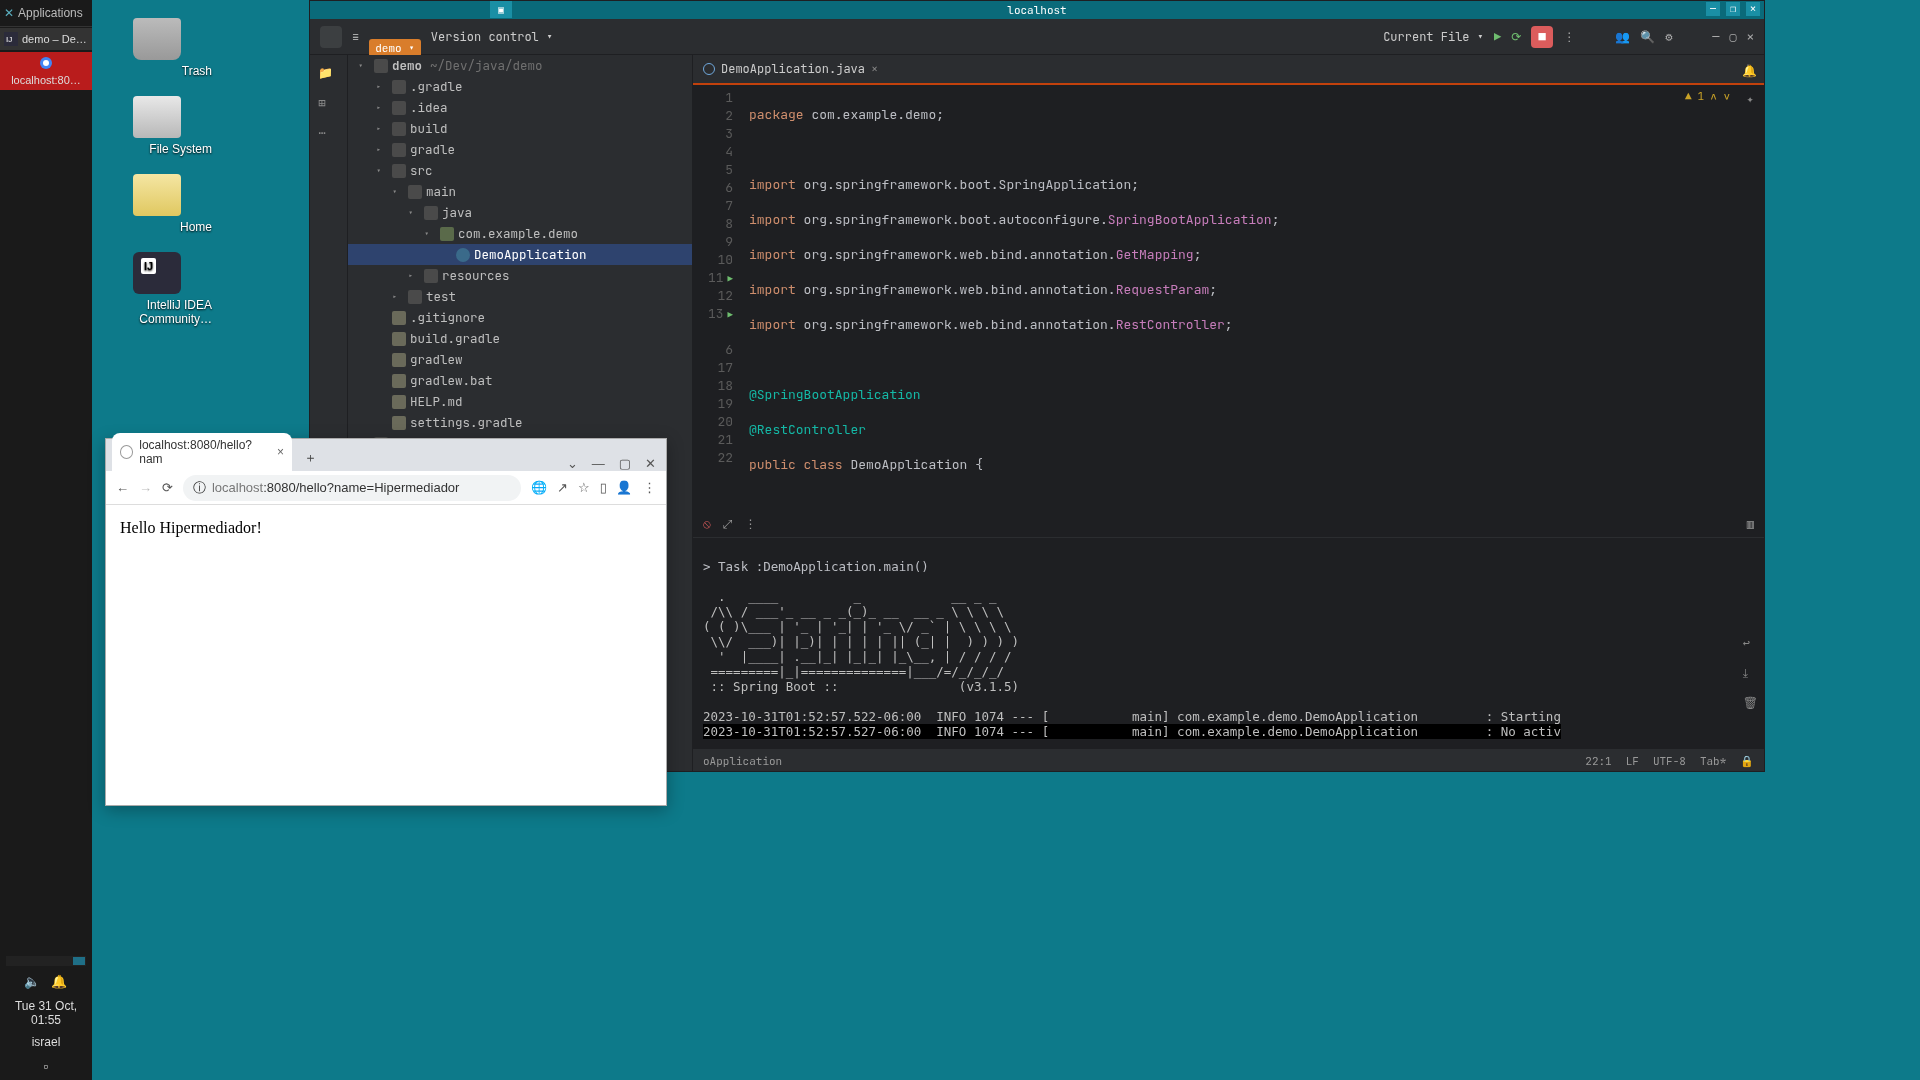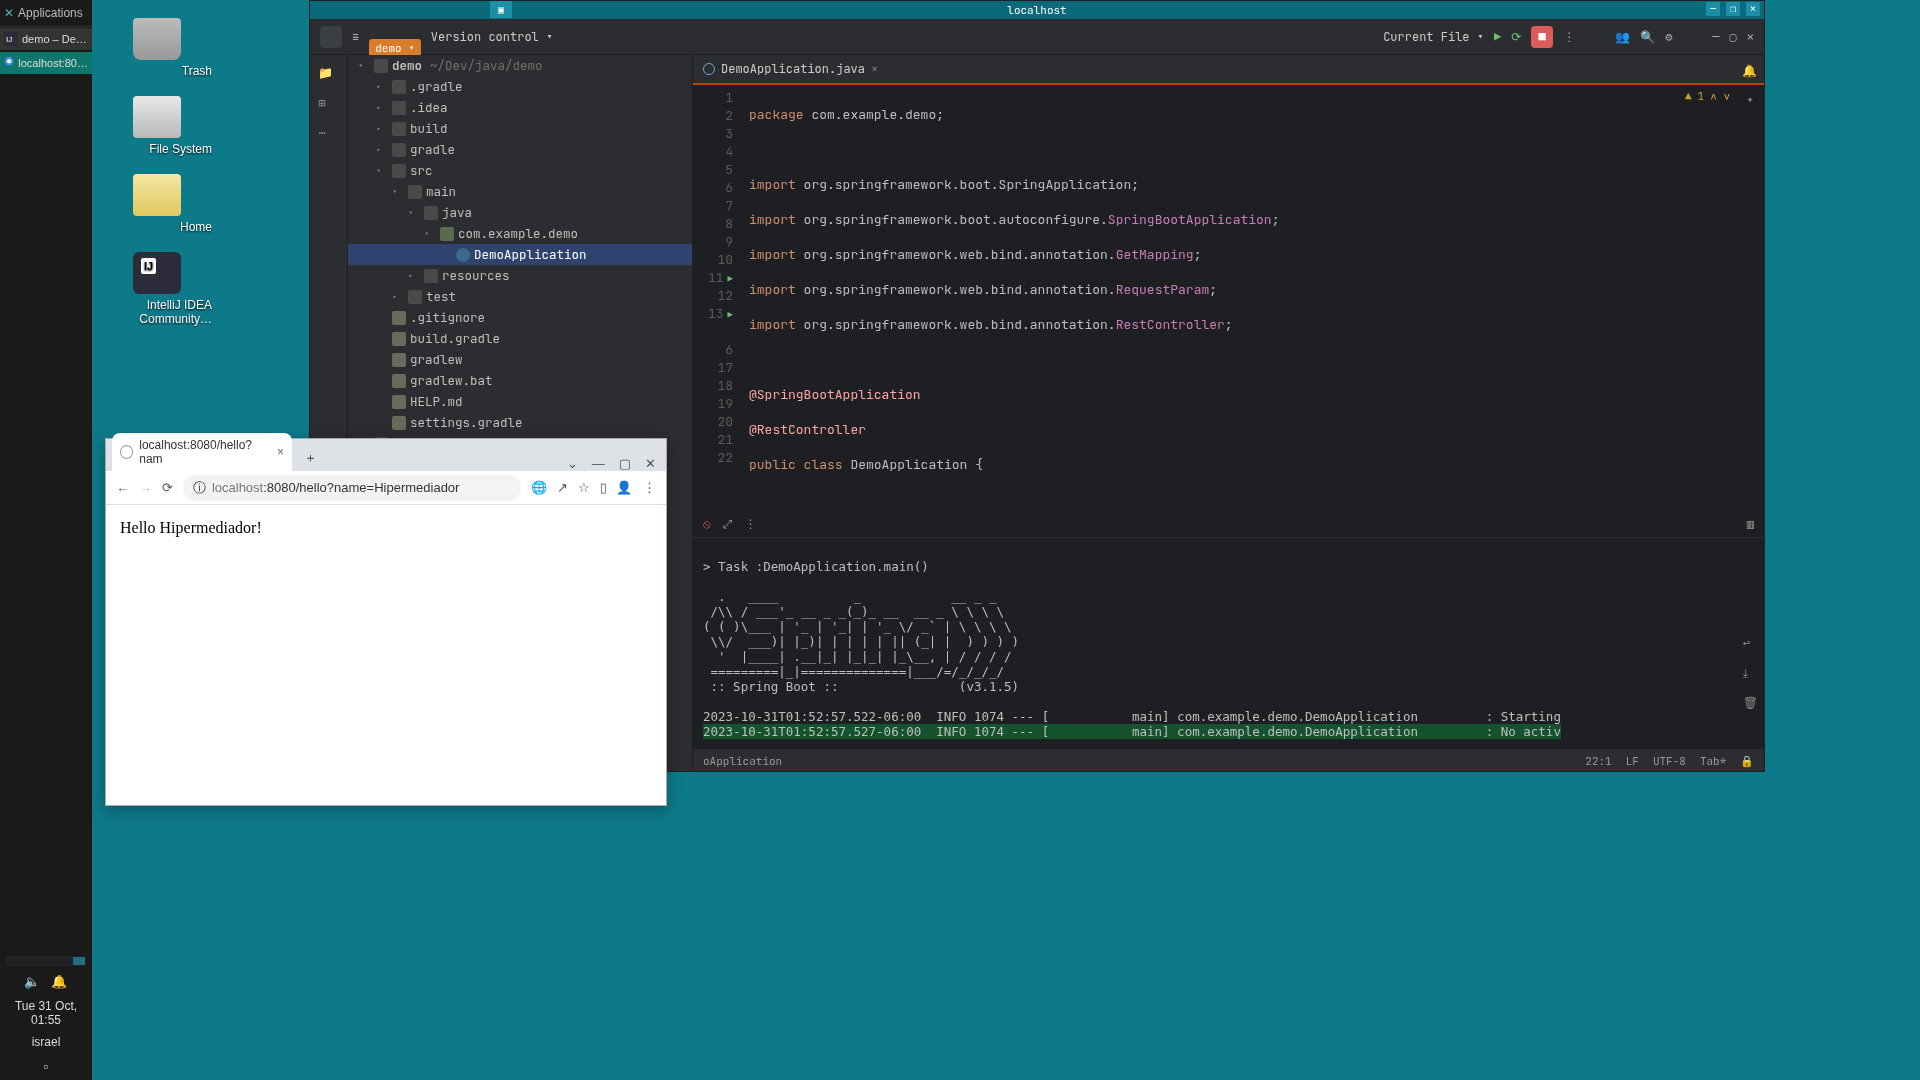--- a/index.html
+++ b/index.html
@@ -68,21 +68,21 @@
   .ij-rightrail { position: absolute; right: 0; top: 56px; width: 28px; display: flex; flex-direction: column; align-items: center; gap: 12px; padding-top: 6px; }
   .ij-rightrail .ric { color: #888; }
 
   .editor { flex: 1; display: flex; background: #1e1f22; font-family: "JetBrains Mono",Menlo,monospace; font-size: 13px; overflow: hidden; position: relative; }
   .gutter { width: 48px; text-align: right; padding: 4px 8px 0 0; color: #5a5a5a; }
   .gutter div { height: 18px; line-height: 18px; }
   .gutter .runmark::after { content: "▶"; color: #6fbd6f; font-size: 9px; margin-left: 4px; }
   .code { flex: 1; padding: 4px 0 0 8px; white-space: pre; color: #bcbec4; }
   .code div { height: 18px; line-height: 18px; }
   .kw { color: #cf8e6d; }
-  .ann { color: #fca5a5; }
+  .ann { color: #14b8a6; }
   .imp { color: #cf8e6d; }
   .typ { color: #c77dbb; }
   .editor .warn { position: absolute; right: 34px; top: 4px; display: flex; gap: 6px; align-items: center; color: #c9a227; font-size: 11px; }
   .editor .warn .tri::before { content: "▲"; }
 
   .ij-run { height: 240px; border-top: 1px solid #1e1f22; background: #1e1f22; display: flex; flex-direction: column; }
   .run-hdr { height: 28px; display: flex; align-items: center; gap: 12px; padding: 0 10px; border-bottom: 1px solid #2b2d30; }
   .run-hdr .ic { color: #999; }
   .run-hdr .stopic { color: #db5c5c; }
   .run-body { flex: 1; padding: 6px 10px; font-family: monospace; font-size: 12.5px; color: #bfbfbf; overflow: hidden; white-space: pre; }
@@ -116,21 +116,21 @@
   <div class="apps-btn">Applications</div>
   <div class="taskbar-item">
     <span class="ticon">
       <svg viewBox="0 0 14 14">
           <rect width="14" height="14" fill="#2b2b3a"></rect>
           <text x="2" y="10" font-size="8" fill="#fff">IJ</text>
         </svg>
     </span>
     <span>demo – De…</span>
   </div>
-  <div class="taskbar-item" style="background:#0f766e;">
+  <div class="taskbar-item" style="background:#b91c1c;flex-direction:column;">
     <span class="ticon">
       <svg viewBox="0 0 14 14">
           <circle cx="7" cy="7" r="6" fill="#4285f4"></circle>
           <circle cx="7" cy="7" r="3" fill="#fff"></circle>
         </svg>
     </span>
     <span>localhost:80…</span>
   </div>
   <div class="taskbar-spacer"></div>
   <div class="tiny-ind"></div>
@@ -375,21 +375,21 @@
 
 <span>  .   ____          _            __ _ _
  /\\ / ___'_ __ _ _(_)_ __  __ _ \ \ \ \
 ( ( )\___ | '_ | '_| | '_ \/ _` | \ \ \ \
  \\/  ___)| |_)| | | | | || (_| |  ) ) ) )
   '  |____| .__|_| |_|_| |_\__, | / / / /
  =========|_|==============|___/=/_/_/_/
  :: Spring Boot ::                (v3.1.5)</span>
 
 <span>2023-10-31T01:52:57.522-06:00  INFO 1074 --- [           main] com.example.demo.DemoApplication         : Starting</span>
-<span style="background:#14532d">2023-10-31T01:52:57.527-06:00  INFO 1074 --- [           main] com.example.demo.DemoApplication         : No activ</span>
+<span style="background:#000000">2023-10-31T01:52:57.527-06:00  INFO 1074 --- [           main] com.example.demo.DemoApplication         : No activ</span>
         </div>
         <div class="run-side">
           <span>↩</span>
           <span>⤓</span>
           <span>🗑</span>
         </div>
       </div>
 
       <div class="ij-status">
         <span>oApplication</span>

